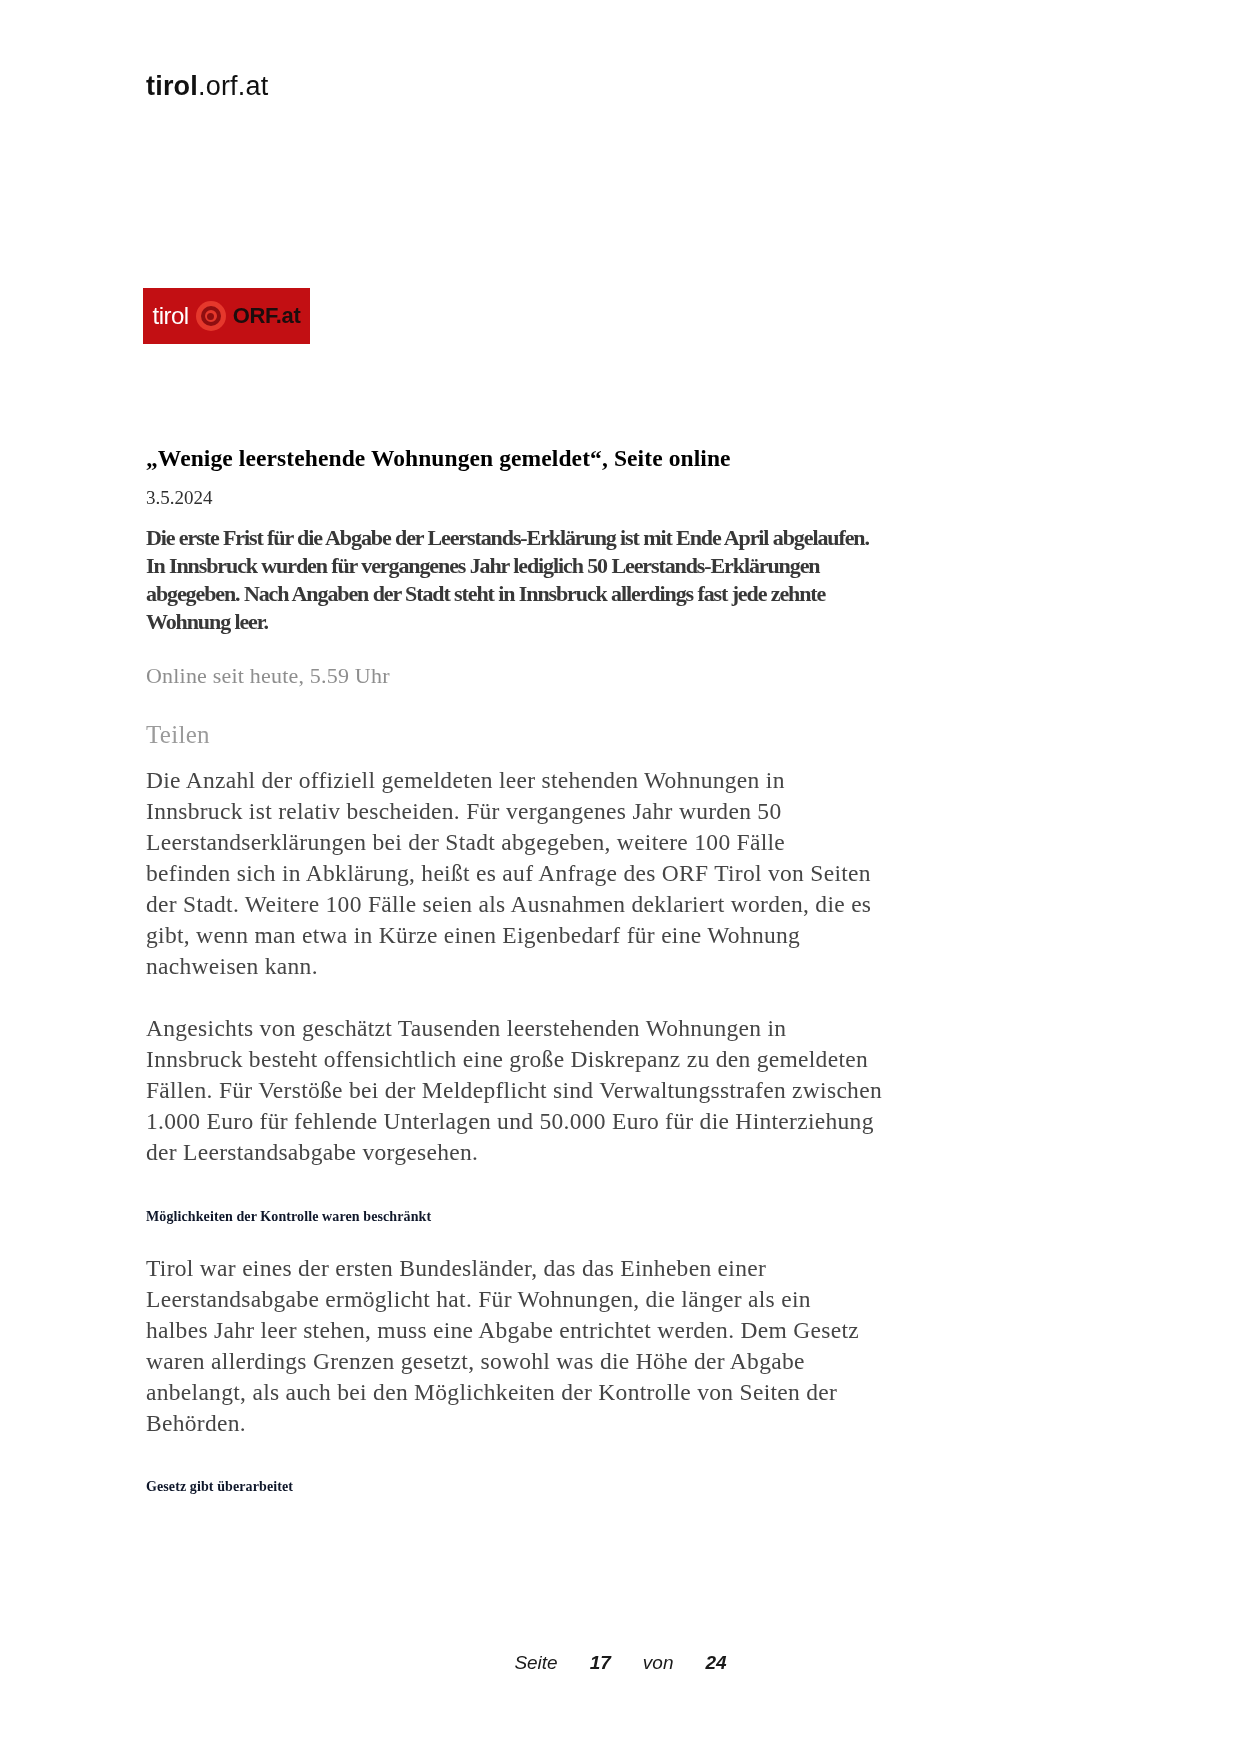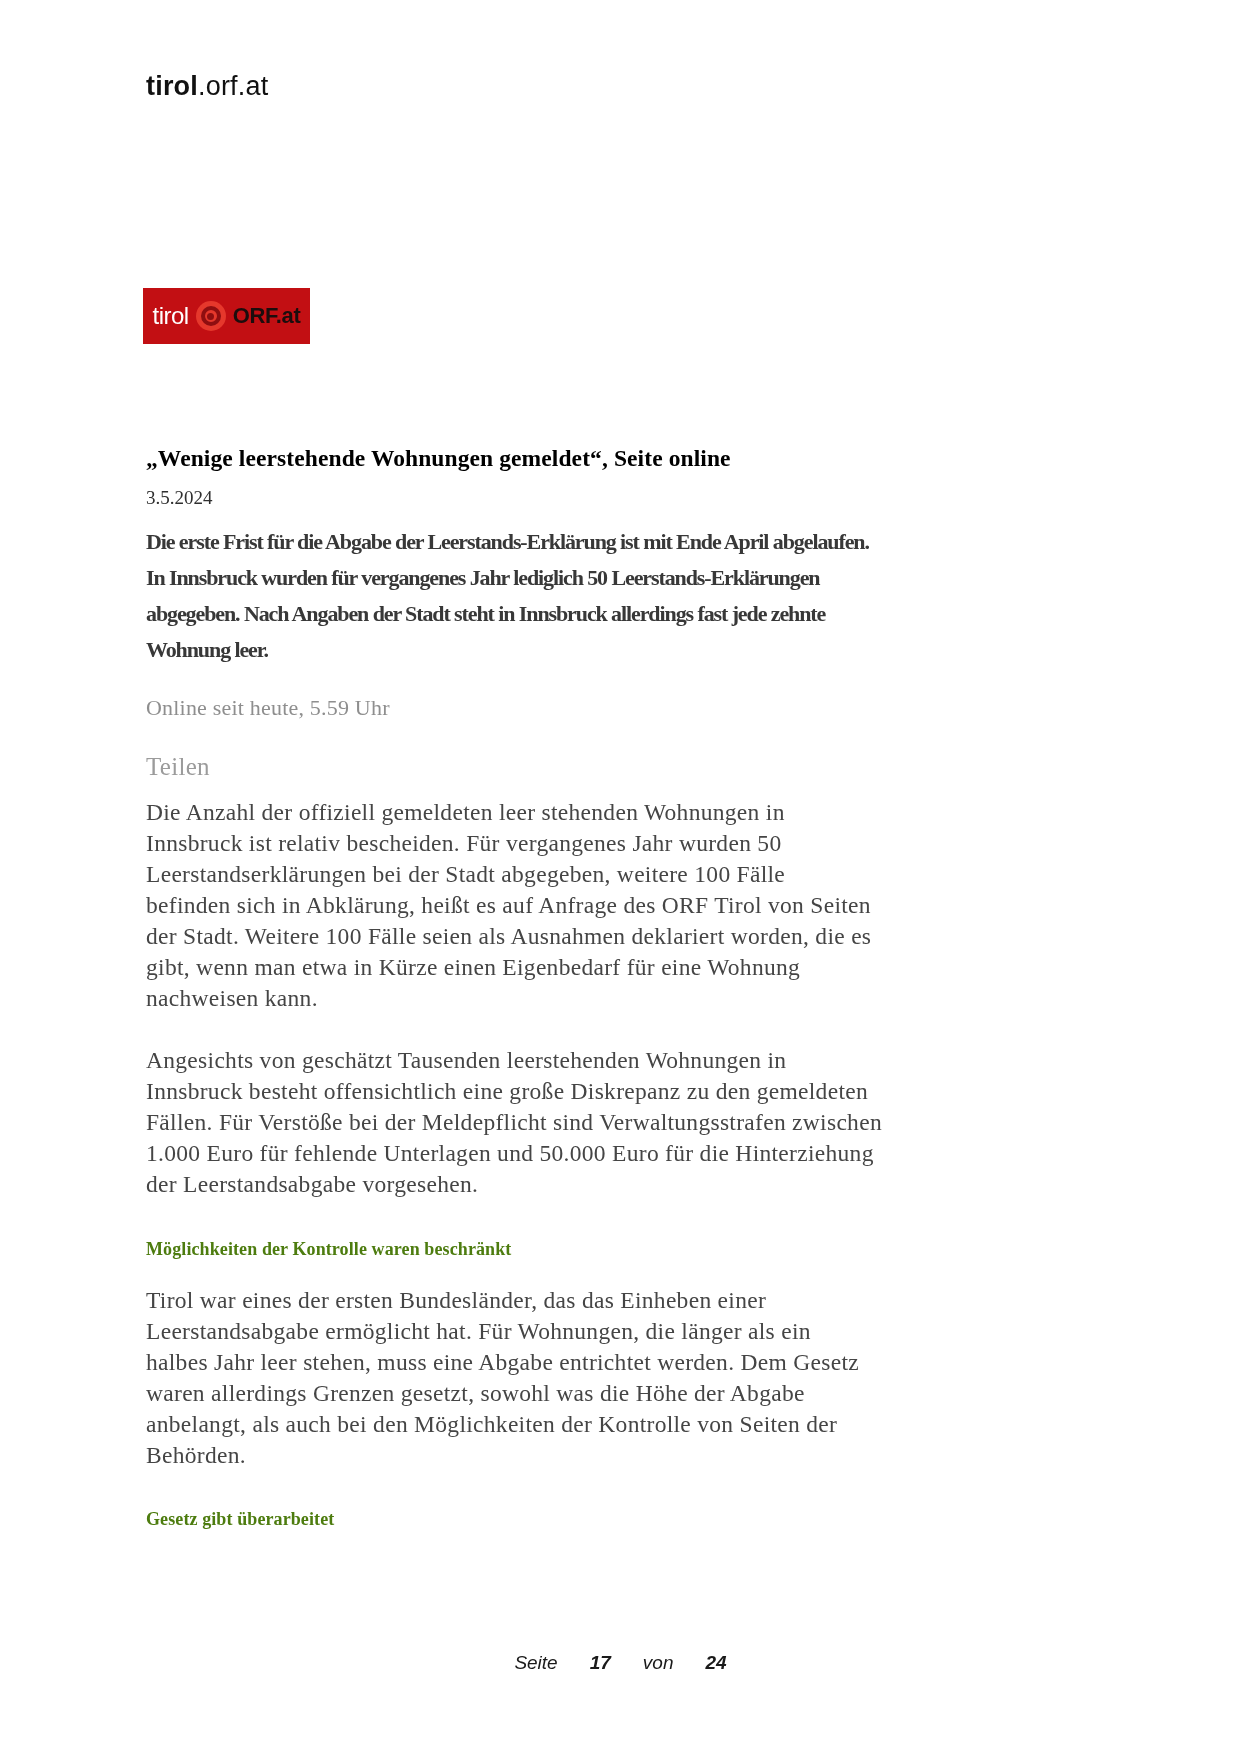--- a/index.html
+++ b/index.html
@@ -89,21 +89,21 @@
   }
   .kicker {
     margin-top:14px;
     font-size:19px;
     line-height:24px;
     color:#2b2b2b;
   }
   .lead {
     margin-top:14px;
     font-size:22px;
-    line-height:36px;
+    line-height:28px;
     font-weight:700;
     letter-spacing:-1.1px;
     color:#383838;
     white-space:pre-line;
   }
   .meta {
     margin-top:26px;
     font-size:22px;
     line-height:28px;
     color:#8e8e8e;
@@ -120,23 +120,23 @@
     font-size:23.5px;
     line-height:31px;
     color:#454545;
     letter-spacing:0.3px;
     white-space:pre-line;
   }
   .para-1 { margin-top:14px; }
   .para-2 { margin-top:31px; }
   .para-3 { margin-top:24px; }
   .subhead {
-    font-size:18px;
+    font-size:14px;
     line-height:24px;
-    color:#4d7c0f;
+    color:#0f172a;
     letter-spacing:0.1px;
   }
   .subhead-1 { margin-top:37px; }
   .subhead-2 { margin-top:36px; }
 
   
   .footer {
     position:absolute;
     left:0;
     top:1652px;

